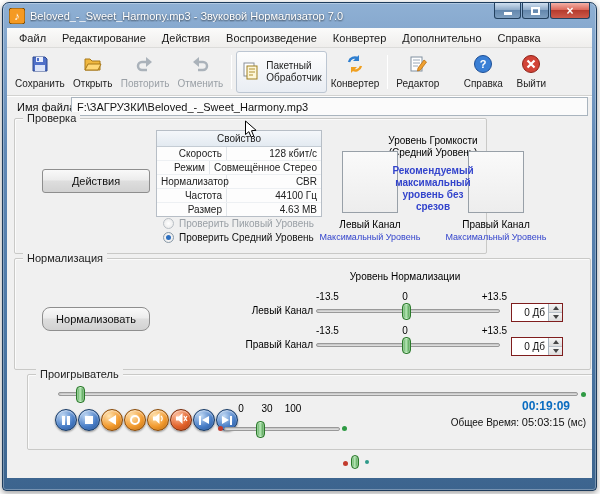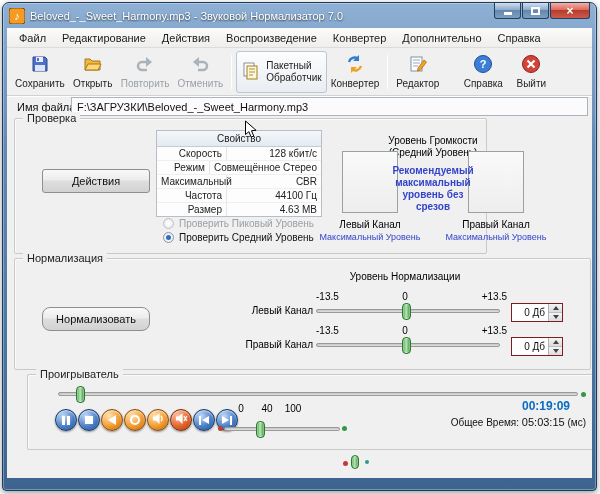--- a/index.html
+++ b/index.html
@@ -225,21 +225,21 @@
         <div class="pt-head">Свойство</div>
         <div class="pt-row">
           <span class="pt-name">Скорость</span>
           <span class="pt-val">128 кбит/с</span>
         </div>
         <div class="pt-row">
           <span class="pt-name">Режим</span>
           <span class="pt-val">Совмещённое Стерео</span>
         </div>
         <div class="pt-row">
-          <span class="pt-name">Максимальный</span>
+          <span class="pt-name">Нормализатор</span>
           <span class="pt-val">CBR</span>
         </div>
         <div class="pt-row">
           <span class="pt-name">Частота</span>
           <span class="pt-val">44100 Гц</span>
         </div>
         <div class="pt-row">
           <span class="pt-name">Размер</span>
           <span class="pt-val">4.63 MB</span>
         </div>
@@ -352,21 +352,21 @@
           </div>
         <div class="pbtn blu">
             <span class="grp">
               <span class="g-triR"></span>
               <span class="g-bar"></span>
             </span>
           </div>
       </div>
 
       <span class="ctext small10" style="left:205px; top:28px; width:16px;">0</span>
-      <span class="ctext small10" style="left:231px; top:28px; width:16px;">40</span>
+      <span class="ctext small10" style="left:231px; top:28px; width:16px;">30</span>
       <span class="ctext small10" style="left:255px; top:28px; width:20px;">100</span>
       <div class="track" style="left:196px; top:52px; width:116px;"></div>
       <span class="dot red" style="left:190px; top:51px;"></span>
       <span class="dot green" style="left:314px; top:51px;"></span>
       <div class="thumb" style="left:228px; top:46px;"></div>
 
       <div class="elapsed" style="left:420px; top:24px; width:122px;">00:19:09</div>
       <div class="totline" style="left:380px; top:41px; width:178px;">
         <span>Общее Время:</span>
         <span class="totval">05:03:15</span>

